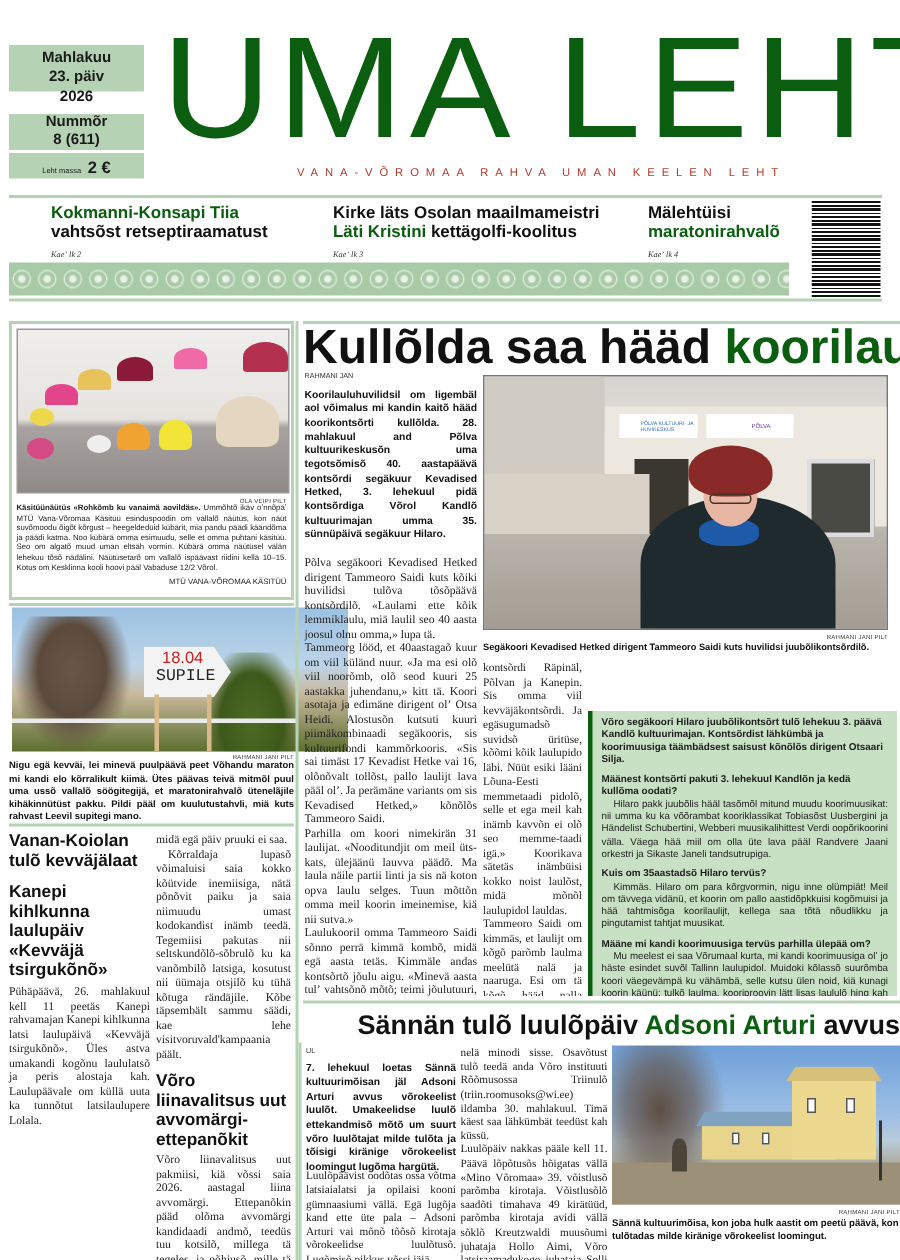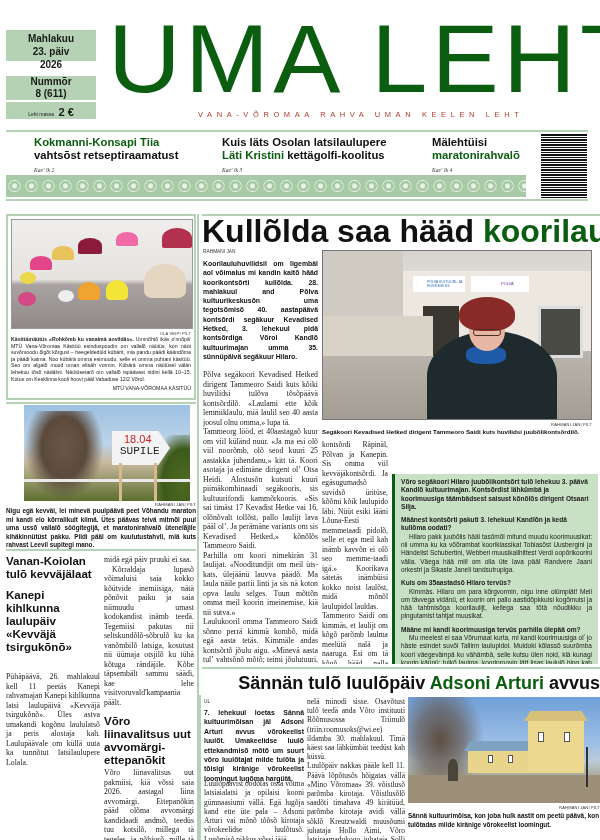--- a/index.html
+++ b/index.html
@@ -47,21 +47,21 @@
 <div class="abs logo">UMA LEHT</div>
 <div class="abs tagline">VANA-VÕROMAA RAHVA UMAN KEELEN LEHT</div>
 
 <div class="abs teaserbar">
   <div class="teaser" style="left:28px;width:180px">
     <span class="green">Kokmanni-Konsapi Tiia</span><br>
     <span>vahtsõst retseptiraamatust</span>
     <span class="see">Kaeʼ lk 2</span>
   </div>
   <div class="teaser" style="left:216px;width:200px">
-    <span>Kuis läts Osolan latsilaulupere</span><br>
+    <span>Kirke läts Osolan maailmameistri</span><br>
     <span class="green">Läti Kristini</span><span> kettägolfi-koolitus</span>
     <span class="see">Kaeʼ lk 3</span>
   </div>
   <div class="teaser" style="left:426px;width:100px">
     <span>Mälehtüisi</span><br>
     <span class="green">maratonirahvalõ</span>
     <span class="see">Kaeʼ lk 4</span>
   </div>
 </div>
 <div class="abs ornament"></div>
@@ -84,21 +84,21 @@
   </div>
   <div class="caption-credit" style="margin-top:2px">OLA VEIPI PILT</div>
   <div style="font-family:'Liberation Sans',sans-serif;font-size:5.2px;line-height:6.6px;text-align:justify;color:#222">
     <b>Käsitüünäütüs «Rohkõmb ku vanaimä aovildäs».</b><span> Ummõhtõ ikäv oʼnnõpäʼ MTÜ Vana-Võromaa Käsitüü esinduspoodin om vallalõ näütüs, kon näüt suvõmoodu õigõt kõrgust – heegeldedüid kübärit, mia pandu päädi käändõma ja päädi katma. Noo kübärä omma esimuudu, selle et omma puhtani käsitüü. Seo om algatõ muud uman eltsäh vormin. Kübärä omma näütüsel välän lehekuu tõsõ nädälini. Näütüsetarõ om vallalõ ispäävast riidini kellä 10–15. Kotus om Kesklinna kooli hoovi pääl Vabaduse 12/2 Võrol.</span>
   </div>
   <div style="font-family:'Liberation Sans',sans-serif;font-size:5.2px;text-align:right;margin-top:3px;color:#222">MTÜ VANA-VÕROMAA KÄSITÜÜ</div>
 </div>
 
 <div class="abs rule" style="left:6px;top:402px;width:190px"></div>
 
-<div class="abs photo" style="left:24px;top:405px;width:166px;height:96px;background:linear-gradient(180deg,#9cc1e2 0%,#bcd4e8 40%,#c9b99e 60%,#5c6e2e 100%)">
+<div class="abs photo" style="left:8px;top:405px;width:224px;height:96px;background:linear-gradient(180deg,#9cc1e2 0%,#bcd4e8 40%,#c9b99e 60%,#5c6e2e 100%)">
   <div style="position:absolute;left:0;top:6px;width:80px;height:90px;background:radial-gradient(ellipse at 50% 40%,#6a5646 0%,#5b4a3c 40%,transparent 70%)"></div>
   <div style="position:absolute;left:130px;top:30px;width:60px;height:66px;background:radial-gradient(ellipse at 50% 70%,#4d6a23 0%,#3e5a1b 50%,transparent 80%)"></div>
   <div style="position:absolute;left:0;top:74px;width:190px;height:3px;background:#eaeaea"></div>
   <div style="position:absolute;left:88px;top:26px;width:58px;height:34px;background:#f3f3f3;clip-path:polygon(0 0,80% 0,100% 50%,80% 100%,0 100%)">
     <div style="font-family:'Liberation Sans',sans-serif;color:#c22;font-size:11px;line-height:11px;padding:3px 0 0 12px">18.04</div>
     <div style="font-family:Liberation Mono, monospace;color:#222;font-size:11px;line-height:12px;padding-left:8px">SUPILE</div>
   </div>
   <div style="position:absolute;left:95px;top:58px;width:3px;height:38px;background:#d7b98a"></div>
   <div style="position:absolute;left:130px;top:58px;width:3px;height:38px;background:#d7b98a"></div>
 </div>
@@ -106,21 +106,21 @@
 <div class="abs" style="left:6px;top:507px;width:190px;font-family:'Liberation Sans',sans-serif;font-weight:bold;font-size:6.3px;line-height:8.5px;text-align:justify;color:#111">Nigu egä kevväi, lei minevä puulpäävä peet Võhandu maraton mi kandi elo kõrralikult kiimä. Ütes päävas teivä mitmõl puul uma ussõ vallalõ söögitegijä, et maratonirahvalõ ütenelãjile kihäkinnütüst pakku. Pildi pääl om kuulutustahvli, miä kuts rahvast Leevil supitegi mano.</div>
 
 <div class="abs rule" style="left:6px;top:549px;width:190px"></div>
 
 <div class="abs" style="left:6px;top:555px;width:94px">
   <div>
     <div class="h2">Vanan-Koiolan tulõ kevväjälaat</div>
   </div>
   <div style="margin-top:8px">
     <div class="h2">Kanepi kihlkunna laulupäiv «Kevväjä tsirgukõnõ»</div>
-    <div class="bodytext" style="margin-top:18px">Pühäpäävä, 26. mahlakuul kell 11 peetäs Kanepi rahvamajan Kanepi kihlkunna latsi laulupäivä «Kevväjä tsirgukõnõ». Üles astva umakandi kogõnu laululatsõ ja peris alostaja kah. Laulupäävale om küllä uuta ka tunnõtut latsilaulupere Lolala.</div>
+    <div class="bodytext" style="margin-top:2px">Pühäpäävä, 26. mahlakuul kell 11 peetäs Kanepi rahvamajan Kanepi kihlkunna latsi laulupäivä «Kevväjä tsirgukõnõ». Üles astva umakandi kogõnu laululatsõ ja peris alostaja kah. Laulupäävale om küllä uuta ka tunnõtut latsilaulupere Lolala.</div>
   </div>
 
 </div>
 
 <div class="abs" style="left:104px;top:555px;width:90px">
   <div class="bodytext">midä egä päiv pruuki ei saa.</div>
   <div class="bodytext" style="text-indent:8px">Kõrraldaja lupasõ võimaluisi saia kokko kõütvide inemiisiga, nätä põnõvit paiku ja saia niimuudu umast kodokandist inämb teedä. Tegemiisi pakutas nii seltskundõlõ-sõbrulõ ku ka vanõmbilõ latsiga, kosutust nii üümaja otsjilõ ku tühä kõtuga rändäjile. Kõbe täpsembält sammu säädi, kae lehe visitvoruvald'kampaania päält.</div>
   <div style="margin-top:8px">
     <div class="h2">Võro liinavalitsus uut avvomärgi-ettepanõkit</div>
     <div class="bodytext" style="margin-top:1px">Võro liinavalitsus uut pakmiisi, kiä võssi saia 2026. aastagal liina avvomärgi. Ettepanõkin pääd olõma avvomärgi kandidaadi andmõ, teedüs tuu kotsilõ, millega tä tegeles, ja põhjusõ, mille tä võssi märgi saia.</div>

